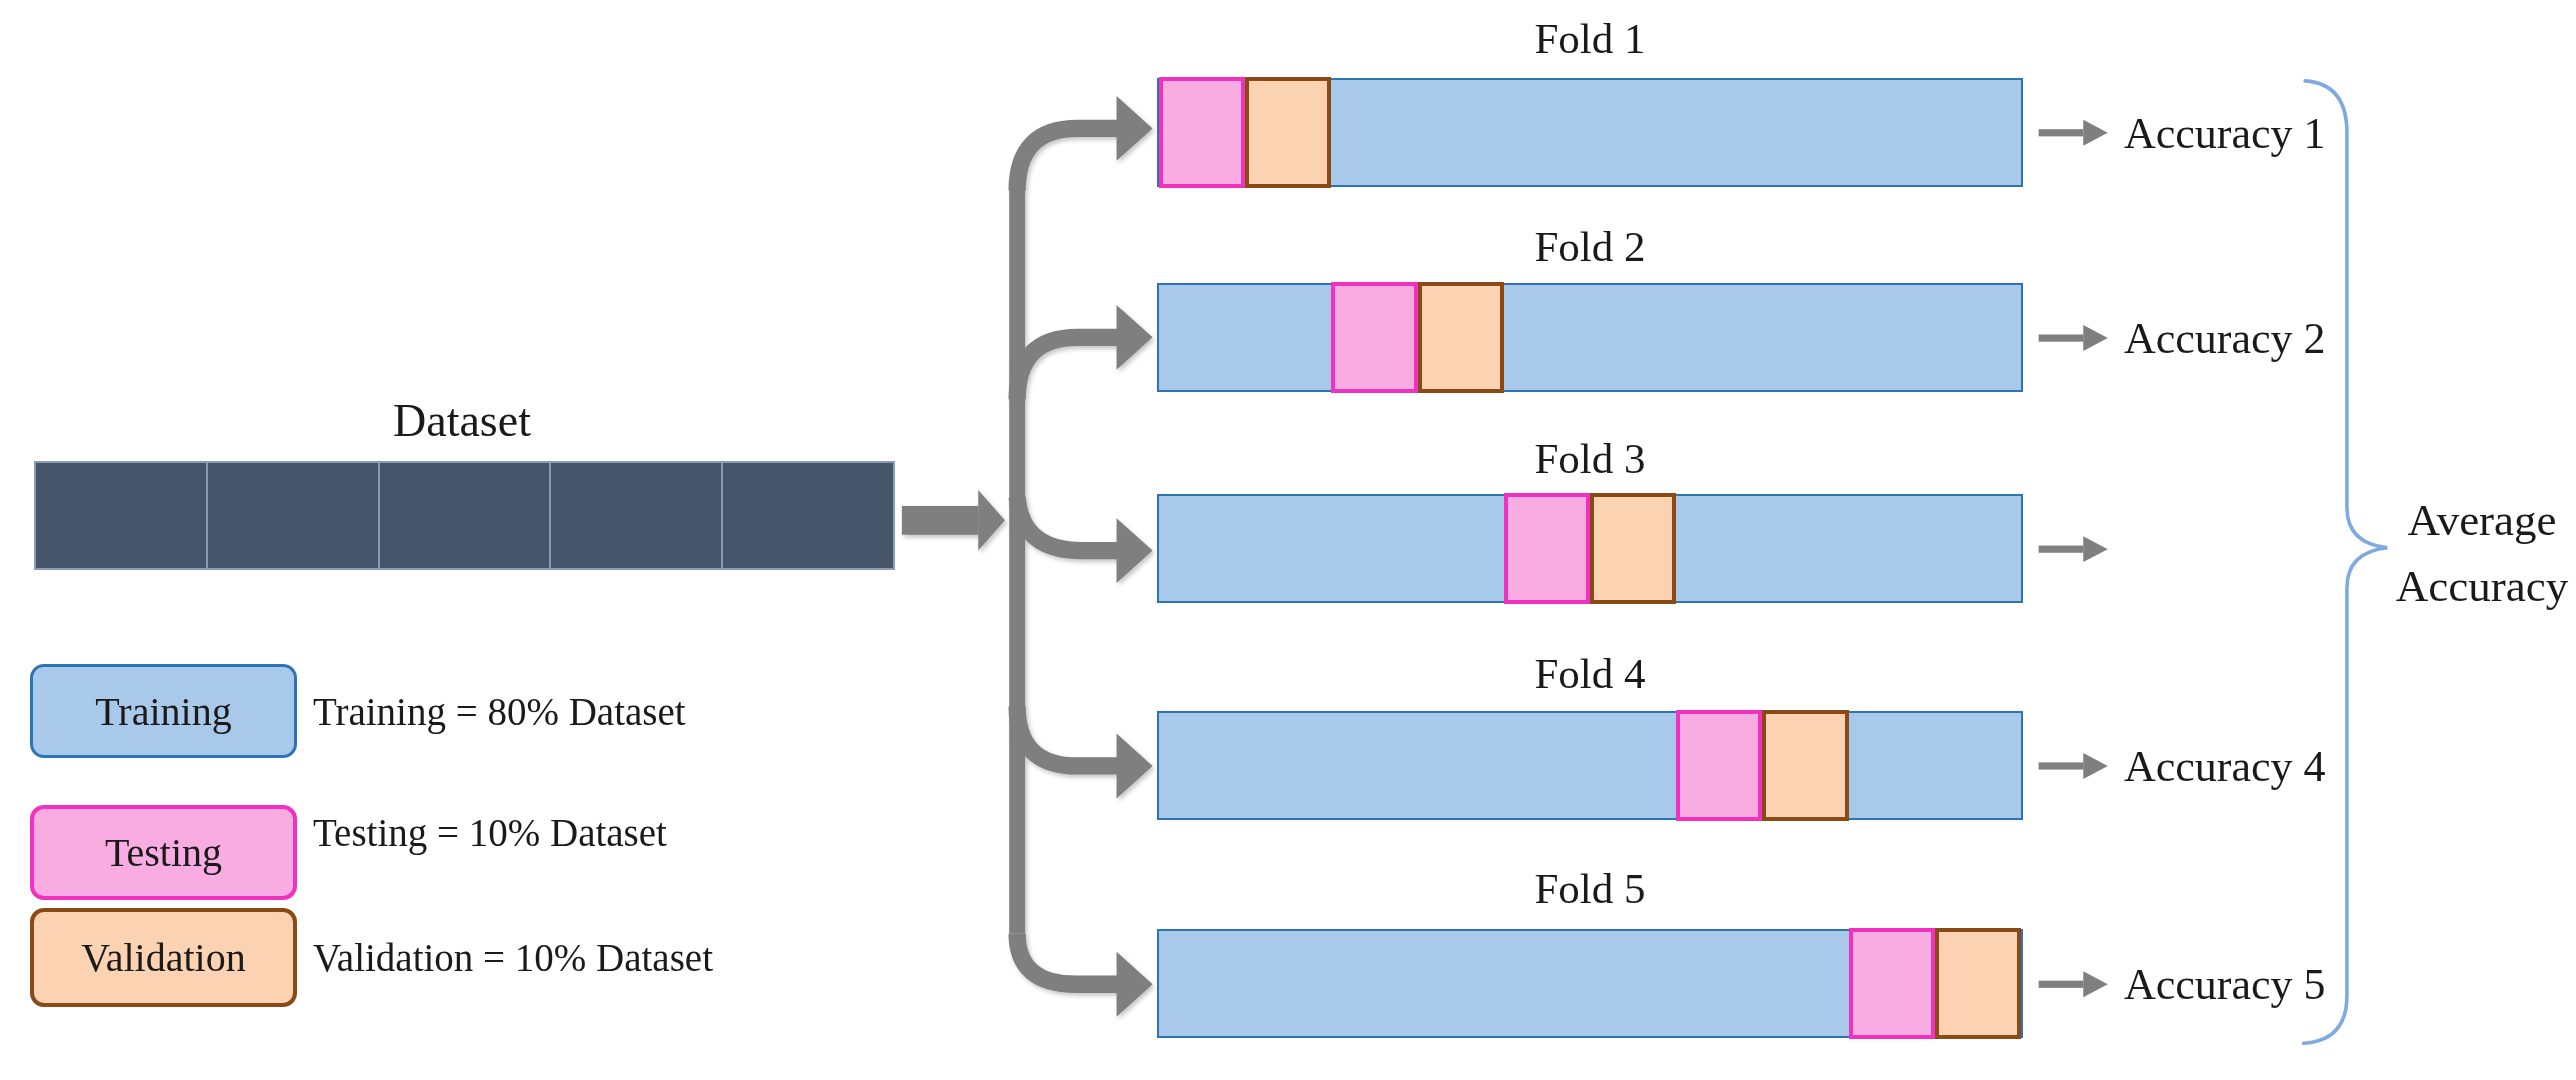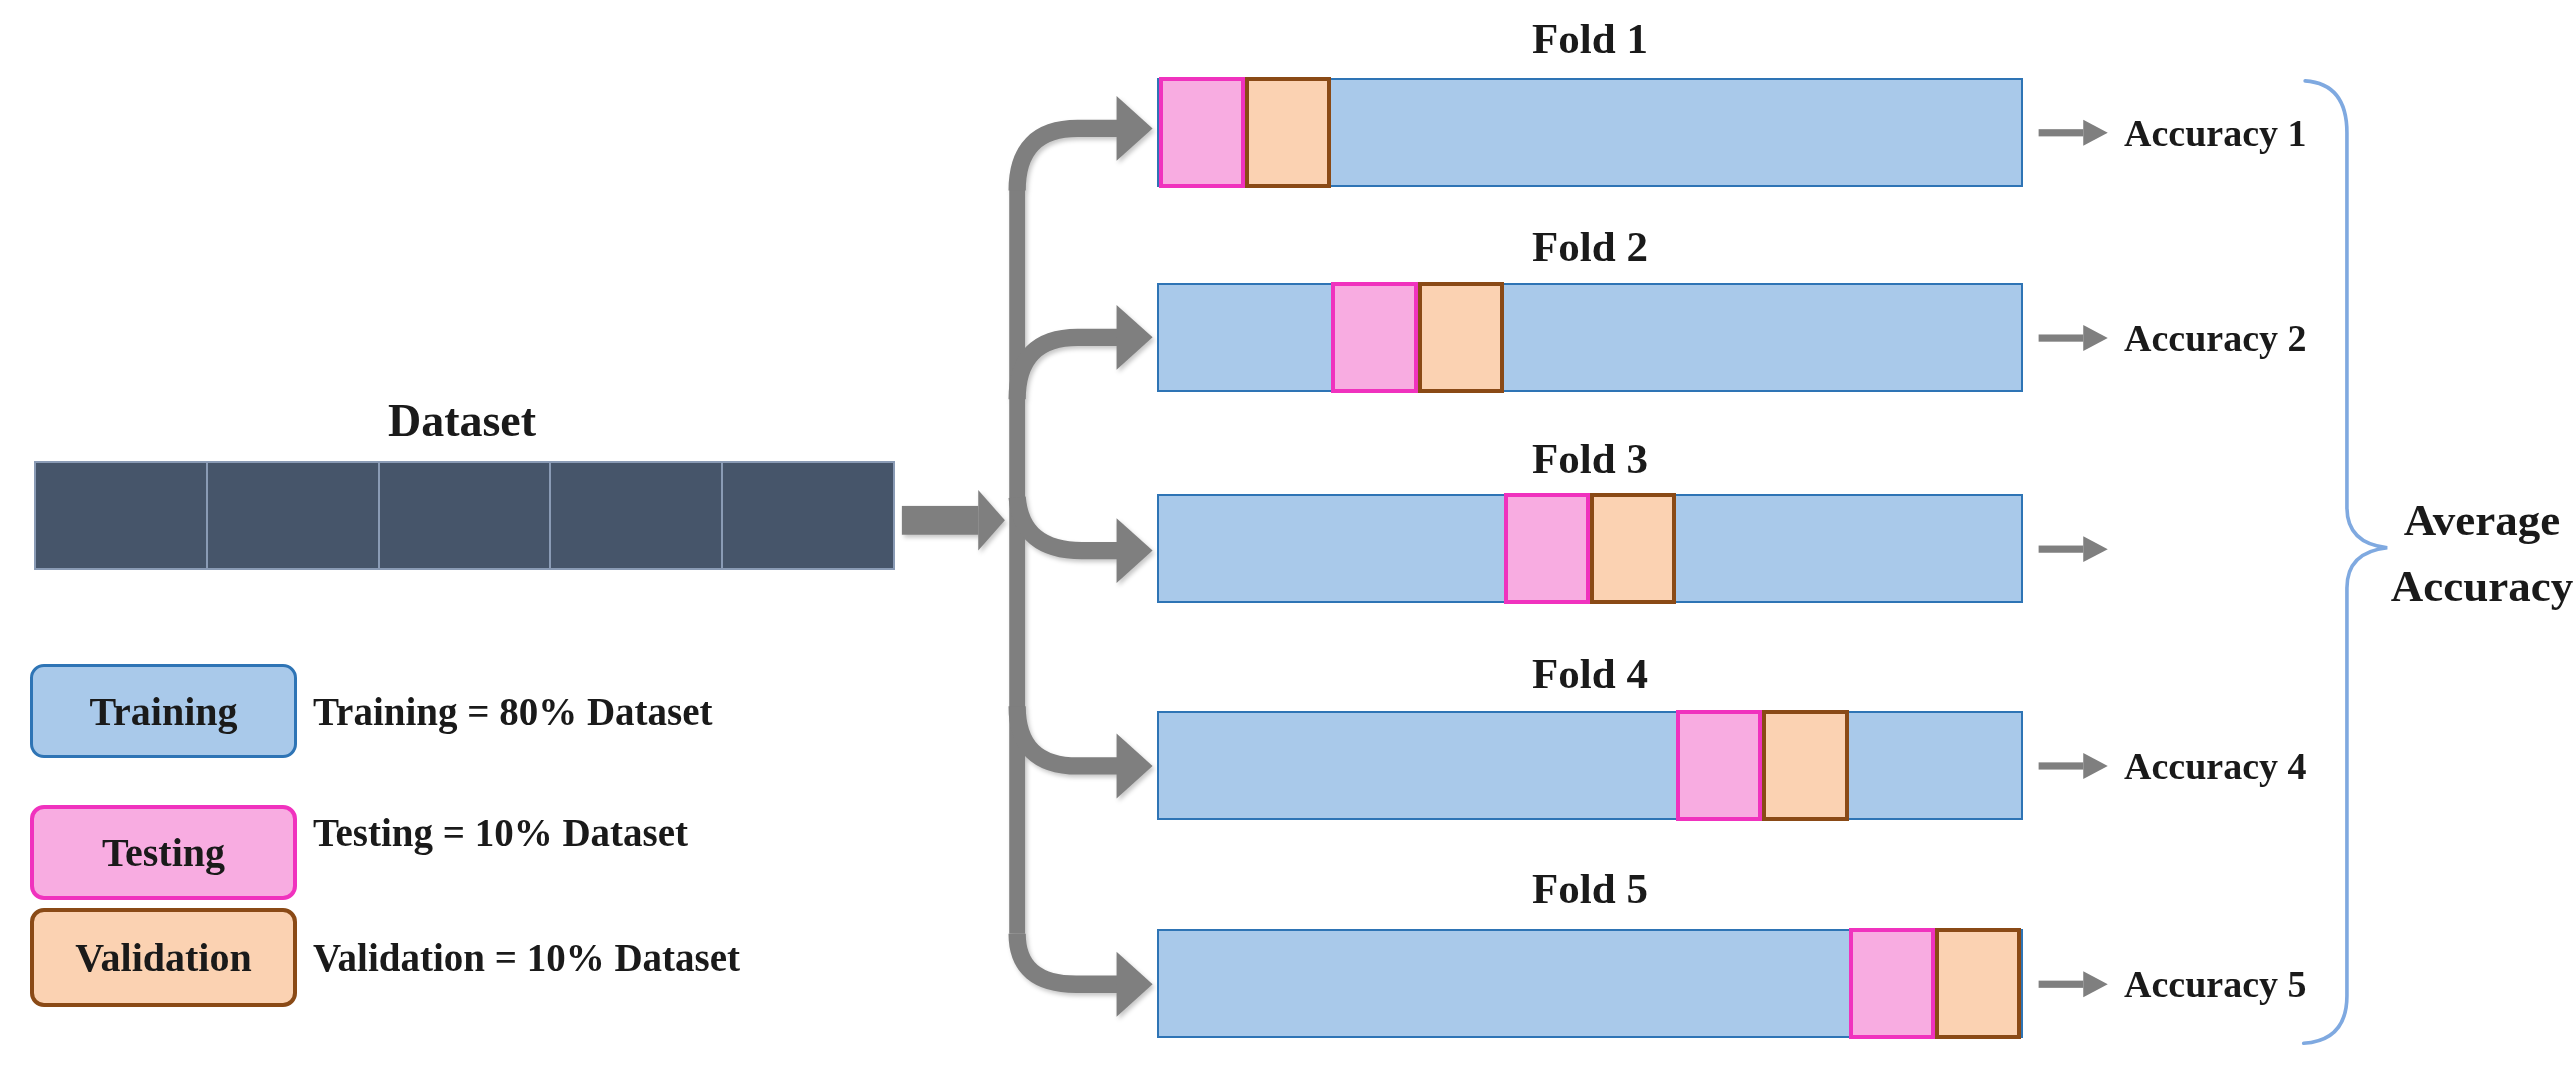--- a/index.html
+++ b/index.html
@@ -9,21 +9,21 @@
   }
   .canvas {
     position: relative;
     width: 2576px;
     height: 1081px;
     background: #ffffff;
     font-family: "Liberation Serif", "DejaVu Serif", serif;
     color: var(--text, #1a1a1a);
     overflow: hidden;
   }
-  .abs { position: absolute; font-weight: bold; }
+  .abs { position: absolute; }
 
   
   svg.connectors {
     position: absolute;
     left: 0; top: 0;
     width: 2576px; height: 1081px;
   }
   .gray-shape { fill: var(--arrow-gray, #7f7f7f); }
   .gray-stroke {
     stroke: var(--arrow-gray, #7f7f7f);
@@ -118,21 +118,21 @@
   .fold-seg.validation {
     background: var(--validation-fill, #fbd2b2);
     border: 4.3px solid var(--validation-border, #8a4a16);
     z-index: 1;
   }
 
   
   .accuracy-label {
     left: 2124px; width: 238px; height: 58px;
     display: flex; align-items: center;
-    font-size: 38px;
+    font-size: 44px;
     white-space: nowrap;
   }
   .average-label {
     left: 2390px; top: 484px; width: 184px; height: 137px;
     display: flex; flex-direction: column;
     align-items: center; justify-content: center;
     font-size: 45px;
     line-height: 66px;
     text-align: center;
   }

